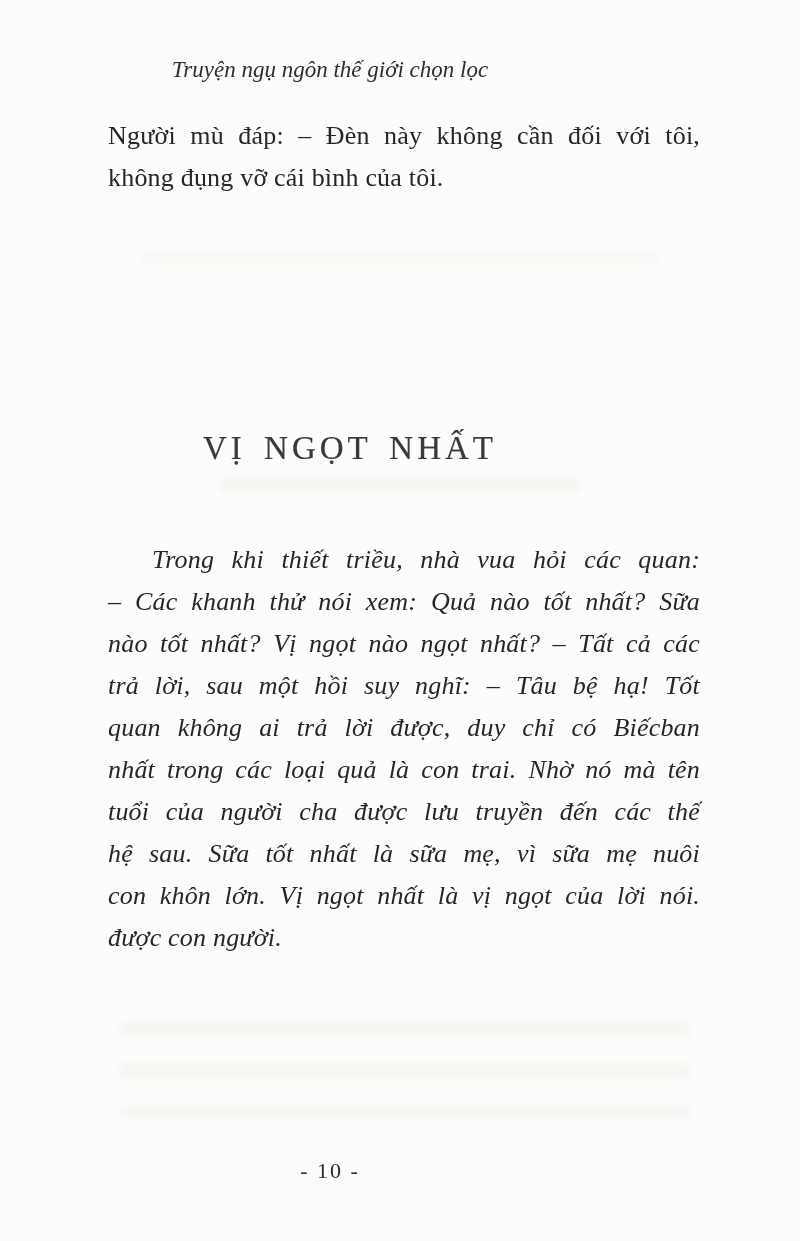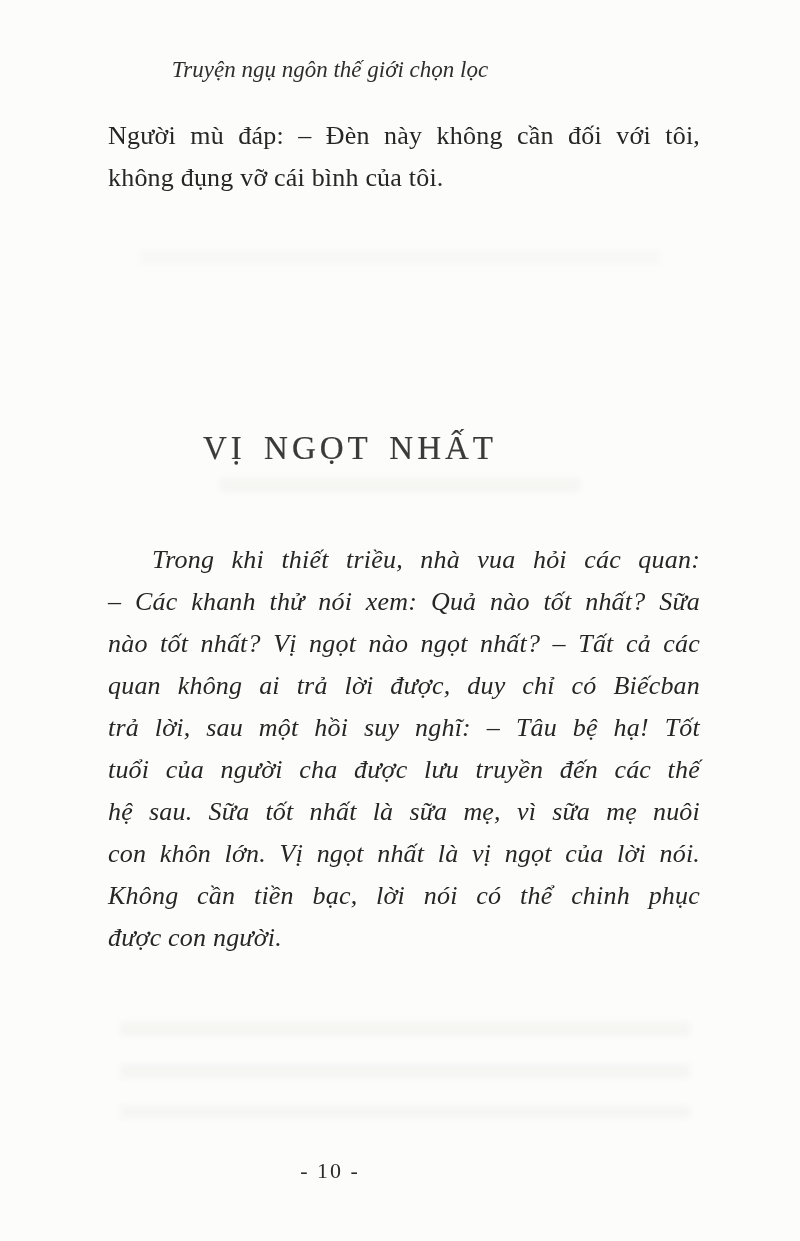--- a/index.html
+++ b/index.html
@@ -99,26 +99,26 @@
     </div>
 
   <div class="ghost ghost-1"></div>
 
   <h1 class="story-title">VỊ NGỌT NHẤT</h1>
 
   <div class="para story indent-first">
       <div class="line">Trong khi thiết triều, nhà vua hỏi các quan:</div>
       <div class="line">– Các khanh thử nói xem: Quả nào tốt nhất? Sữa</div>
       <div class="line">nào tốt nhất? Vị ngọt nào ngọt nhất? – Tất cả các</div>
+      <div class="line">trả lời, sau một hồi suy nghĩ: – Tâu bệ hạ! Tốt</div>
       <div class="line">quan không ai trả lời được, duy chỉ có Biếcban</div>
-      <div class="line">trả lời, sau một hồi suy nghĩ: – Tâu bệ hạ! Tốt</div>
+      <div class="line">nhất trong các loại quả là con trai. Nhờ nó mà tên</div>
       <div class="line">tuổi của người cha được lưu truyền đến các thế</div>
       <div class="line">hệ sau. Sữa tốt nhất là sữa mẹ, vì sữa mẹ nuôi</div>
       <div class="line">con khôn lớn. Vị ngọt nhất là vị ngọt của lời nói.</div>
-      <div class="line">Không cần tiền bạc, lời nói có thể chinh phục</div>
       <div class="line last">được con người.</div>
     </div>
 
   <div class="ghost ghost-2"></div>
 
   <div class="page-number">- 10 -</div>
 
 </div>
 
 </body></html>

